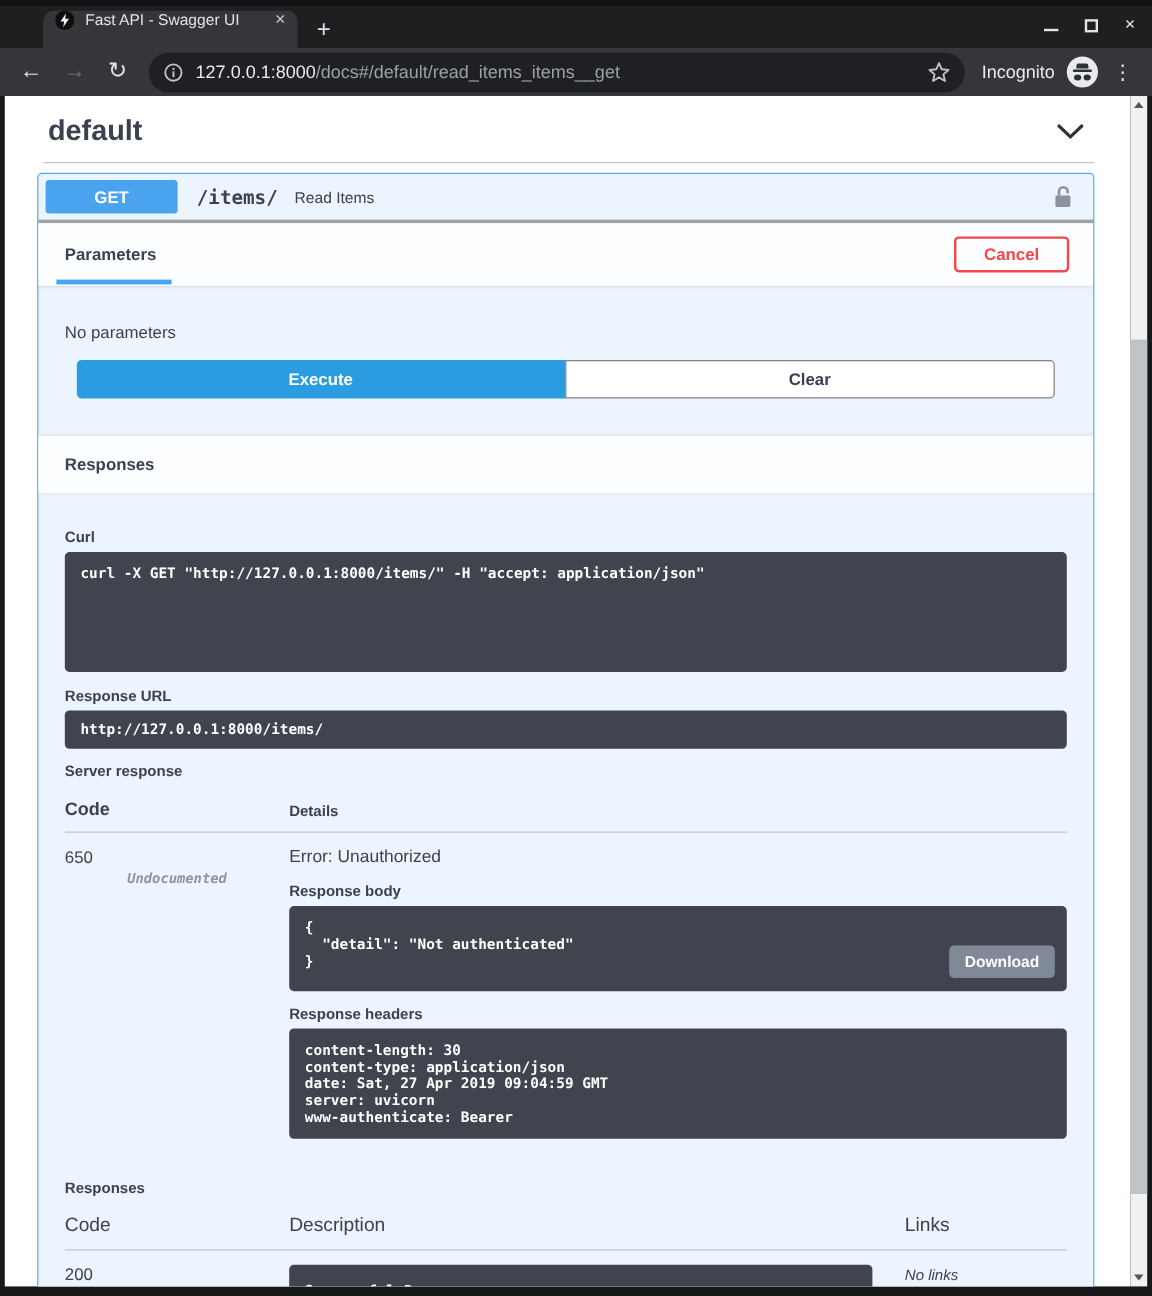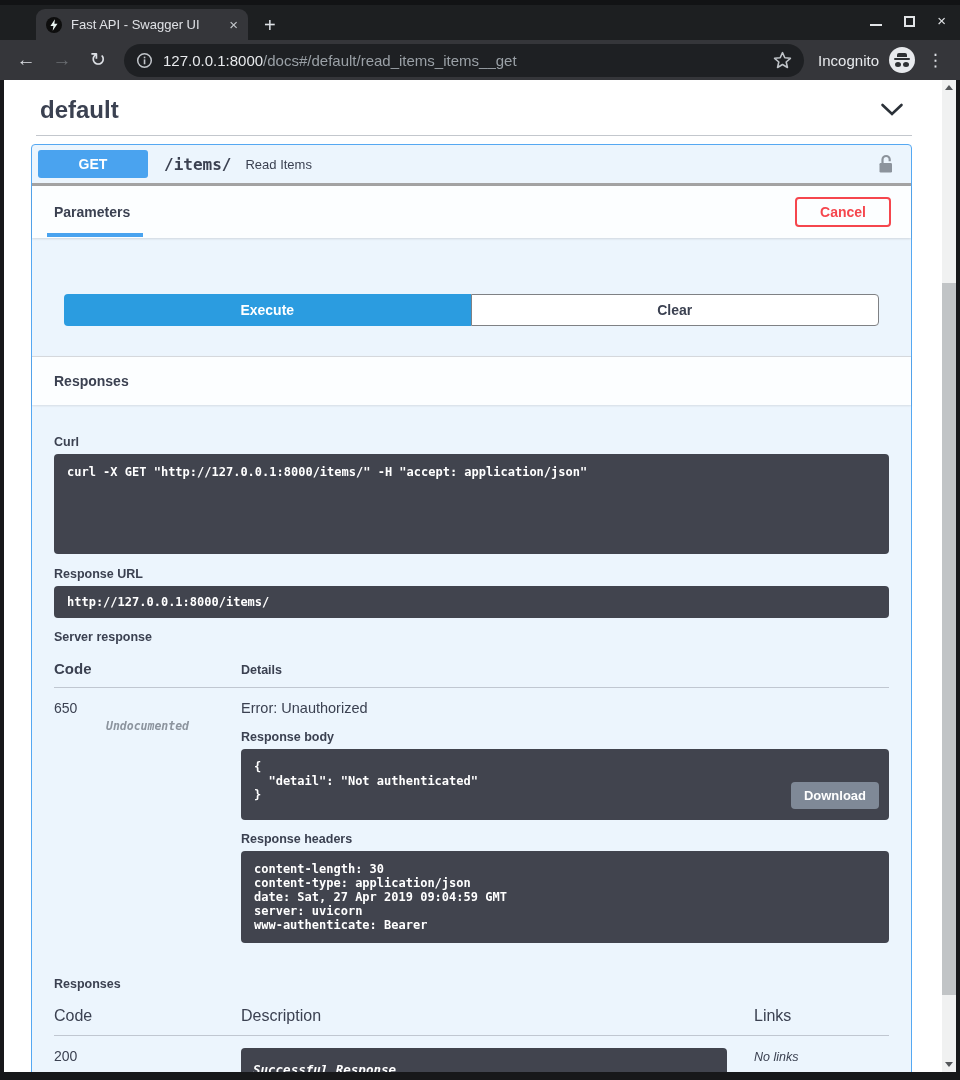--- a/index.html
+++ b/index.html
@@ -4,21 +4,21 @@
 <style>
   * { margin:0; padding:0; box-sizing:border-box; }
   html,body { width:960px; height:1080px; }
   body { font-family:"Liberation Sans", sans-serif; background:#17181a; }
 
   .window { position:relative; width:960px; height:1080px; background:#17181a; overflow:hidden; }
 
   
   .titlebar { position:relative; height:40px; background:#1d1f21; border-top:5px solid #121315; }
   .tab { position:absolute; left:36px; top:4px; width:212px; height:31px; background:#35363a;
-         border-radius:9px 9px 0 0; display:flex; align-items:center; padding:0 10px; }
+         border-radius:9px 9px 0 0; display:flex; align-items:flex-start; padding:0 10px; }
   .favicon { width:16px; height:16px; margin-right:9px; flex:none; display:flex; }
   .tab-title { color:#dfe1e5; font-size:13px; flex:1; white-space:nowrap; overflow:hidden; }
   .tab-close { color:#c3c7cb; font-size:15px; line-height:15px; margin-left:6px; cursor:default; }
   .newtab { position:absolute; left:264px; top:8px; color:#dee1e6; font-size:20px; font-weight:400; line-height:24px; }
   .win-controls { position:absolute; right:14px; top:8px; display:flex; align-items:center; gap:22px; }
   .win-controls .glyph { color:#e2e4e7; font-size:15px; line-height:16px; }
   .win-min { display:inline-block; width:12px; border-bottom:2px solid #e2e4e7; height:10px; }
   .win-max { display:inline-block; width:11px; height:11px; border:2px solid #e2e4e7; }
 
   
@@ -59,21 +59,21 @@
 
   .op-sec-head { position:relative; display:flex; justify-content:space-between; align-items:center;
                  background:rgba(255,255,255,.85); height:52px; padding:0 20px 0 22px;
                  box-shadow:0 1px 2px rgba(0,0,0,.12); }
   .param-tab { position:relative; font-size:14px; font-weight:bold; color:#3b4151; }
   .param-tab::after { content:""; position:absolute; left:-7px; right:-13px; bottom:-17px; height:4px; background:#49a3ef; }
   .cancel-btn { border:2px solid #f5464d; color:#f5464d; background:transparent; font-weight:bold;
                 font-size:14px; padding:5px 23px; border-radius:4px; font-family:inherit; }
 
   .no-params { padding:31px 0 0 22px; font-size:14px; }
-  .execute-row { display:flex; margin:56px 32px 0;border-radius:14px; }
+  .execute-row { display:flex; margin:15px 32px 0;border-radius:14px; }
   .execute-btn { flex:1; background:#2b9ce0; color:#fff; font-weight:bold; font-size:14px;
                  border:none; border-radius:4px 0 0 4px; padding:8px 0; font-family:inherit; }
   .clear-btn { flex:1; background:#fff; color:#3b4151; font-weight:bold; font-size:14px;
                border:1px solid #7f8184; border-radius:0 4px 4px 0; padding:7px 0; font-family:inherit; }
 
   .responses-head { margin-top:30px; background:rgba(255,255,255,.85); border-top:1px solid rgba(59,65,81,.2);
                     box-shadow:0 1px 2px rgba(0,0,0,.1); padding:16px 22px; font-size:14px; font-weight:bold; }
 
   .resp-inner { padding:30px 22px 0; }
   .blk-label { font-size:12.5px; font-weight:bold; margin-bottom:5px; }
@@ -195,20 +195,21 @@
               <rect x="1.5" y="9" width="12.5" height="9.5" rx="1.2" fill="#8c939c"></rect>
             </svg>
         </span>
       </div>
 
       <div class="op-sec-head">
         <span class="param-tab">Parameters</span>
         <button class="cancel-btn">Cancel</button>
       </div>
 
+      <div class="no-params">No parameters</div>
 
       <div class="execute-row">
         <button class="execute-btn">Execute</button>
         <button class="clear-btn">Clear</button>
       </div>
 
       <div class="responses-head">Responses</div>
 
       <div class="resp-inner">
 

